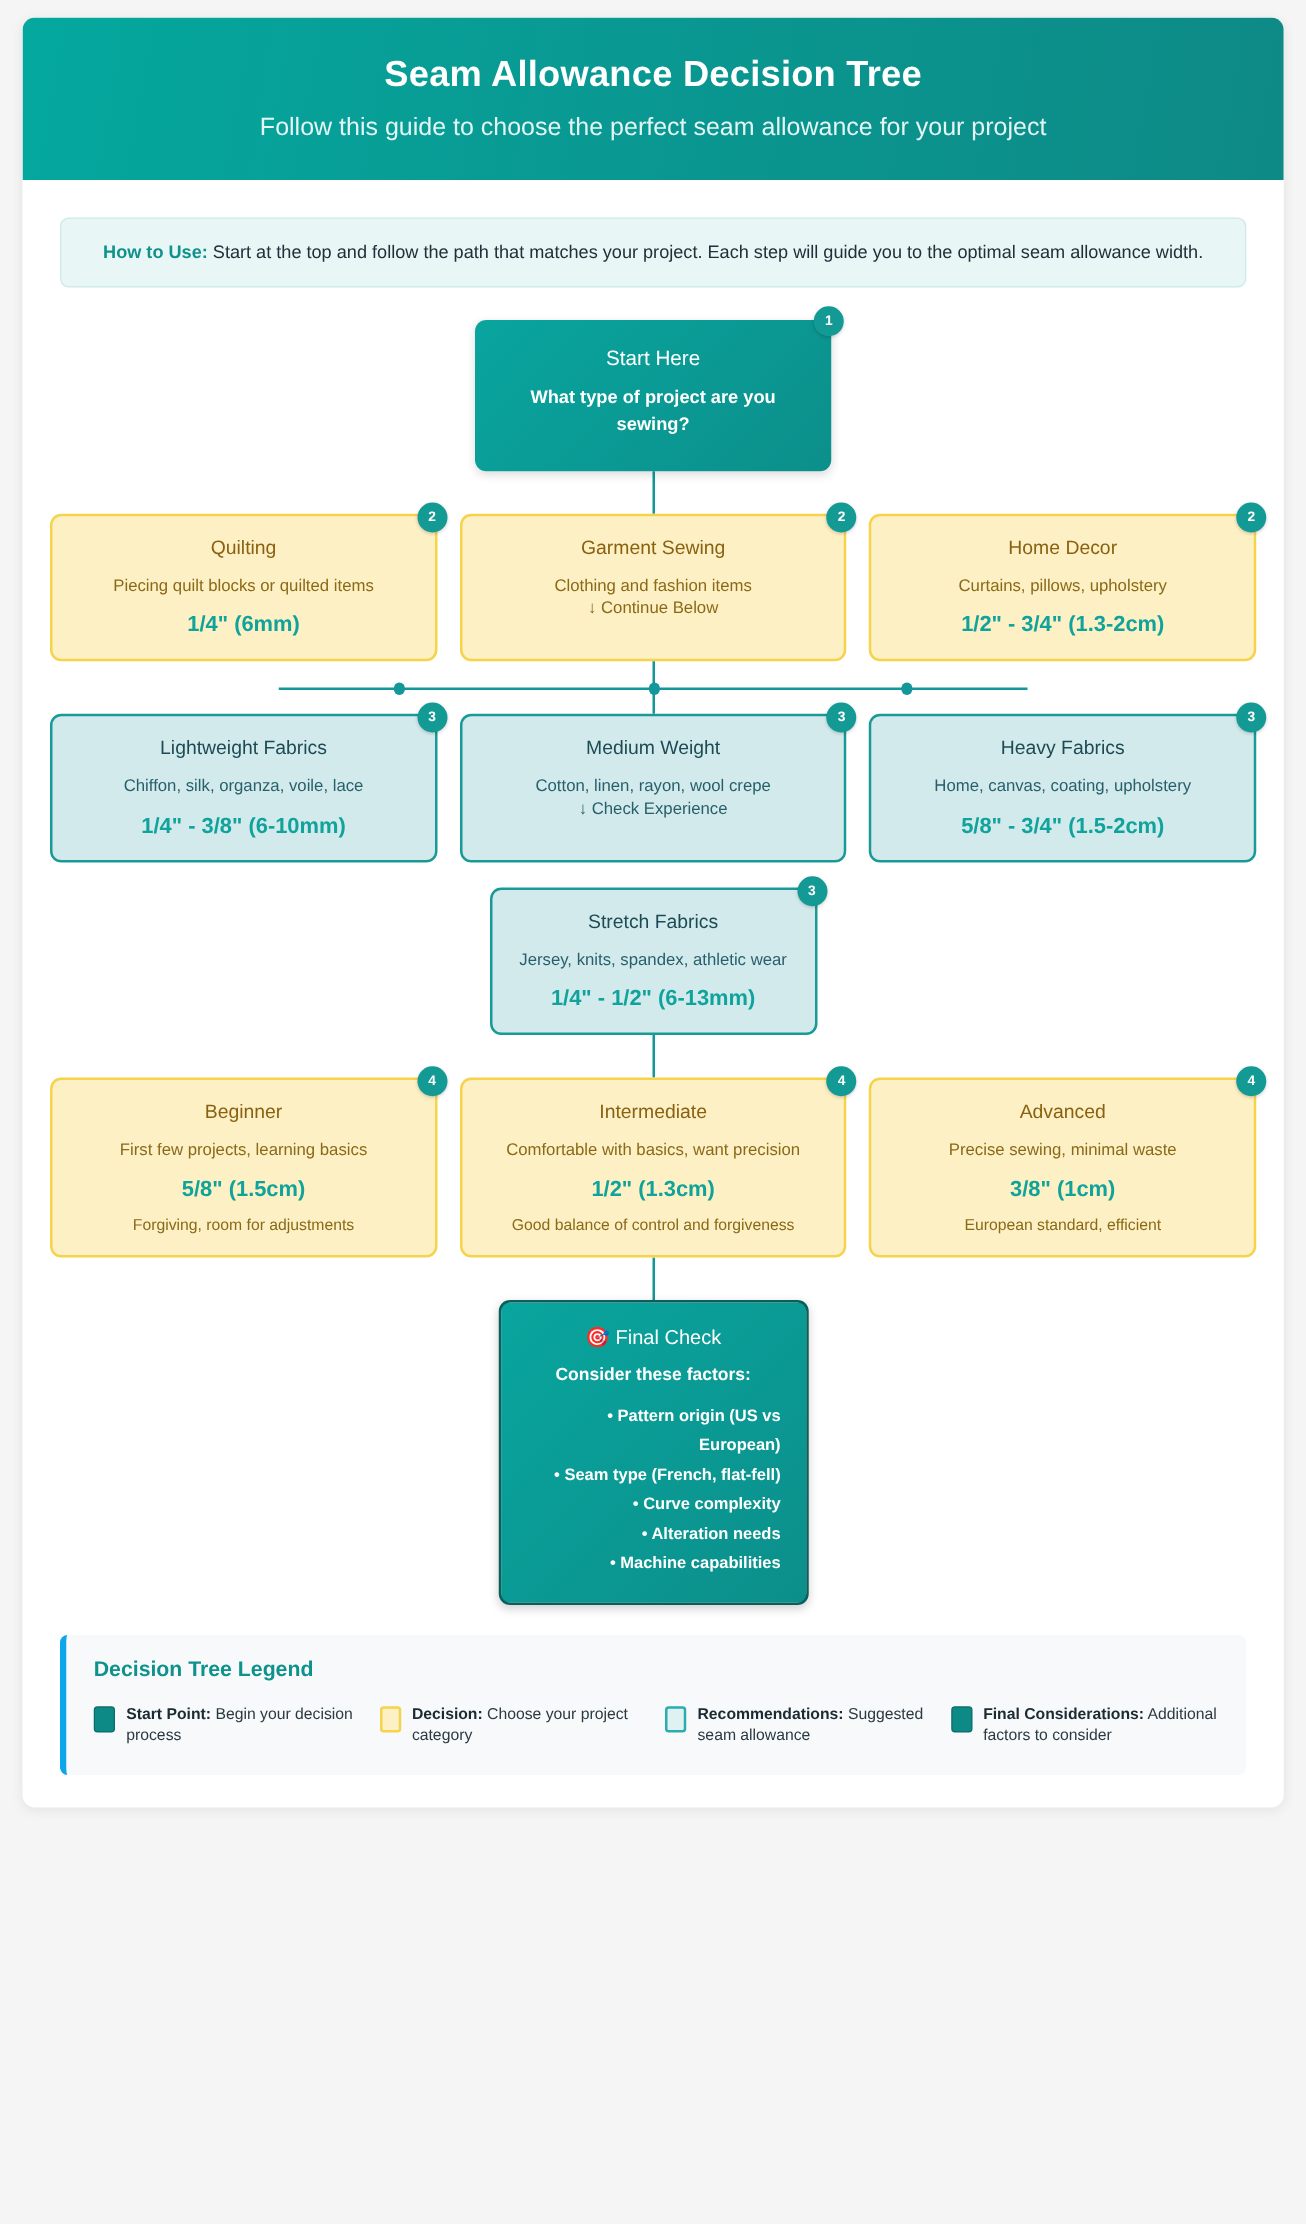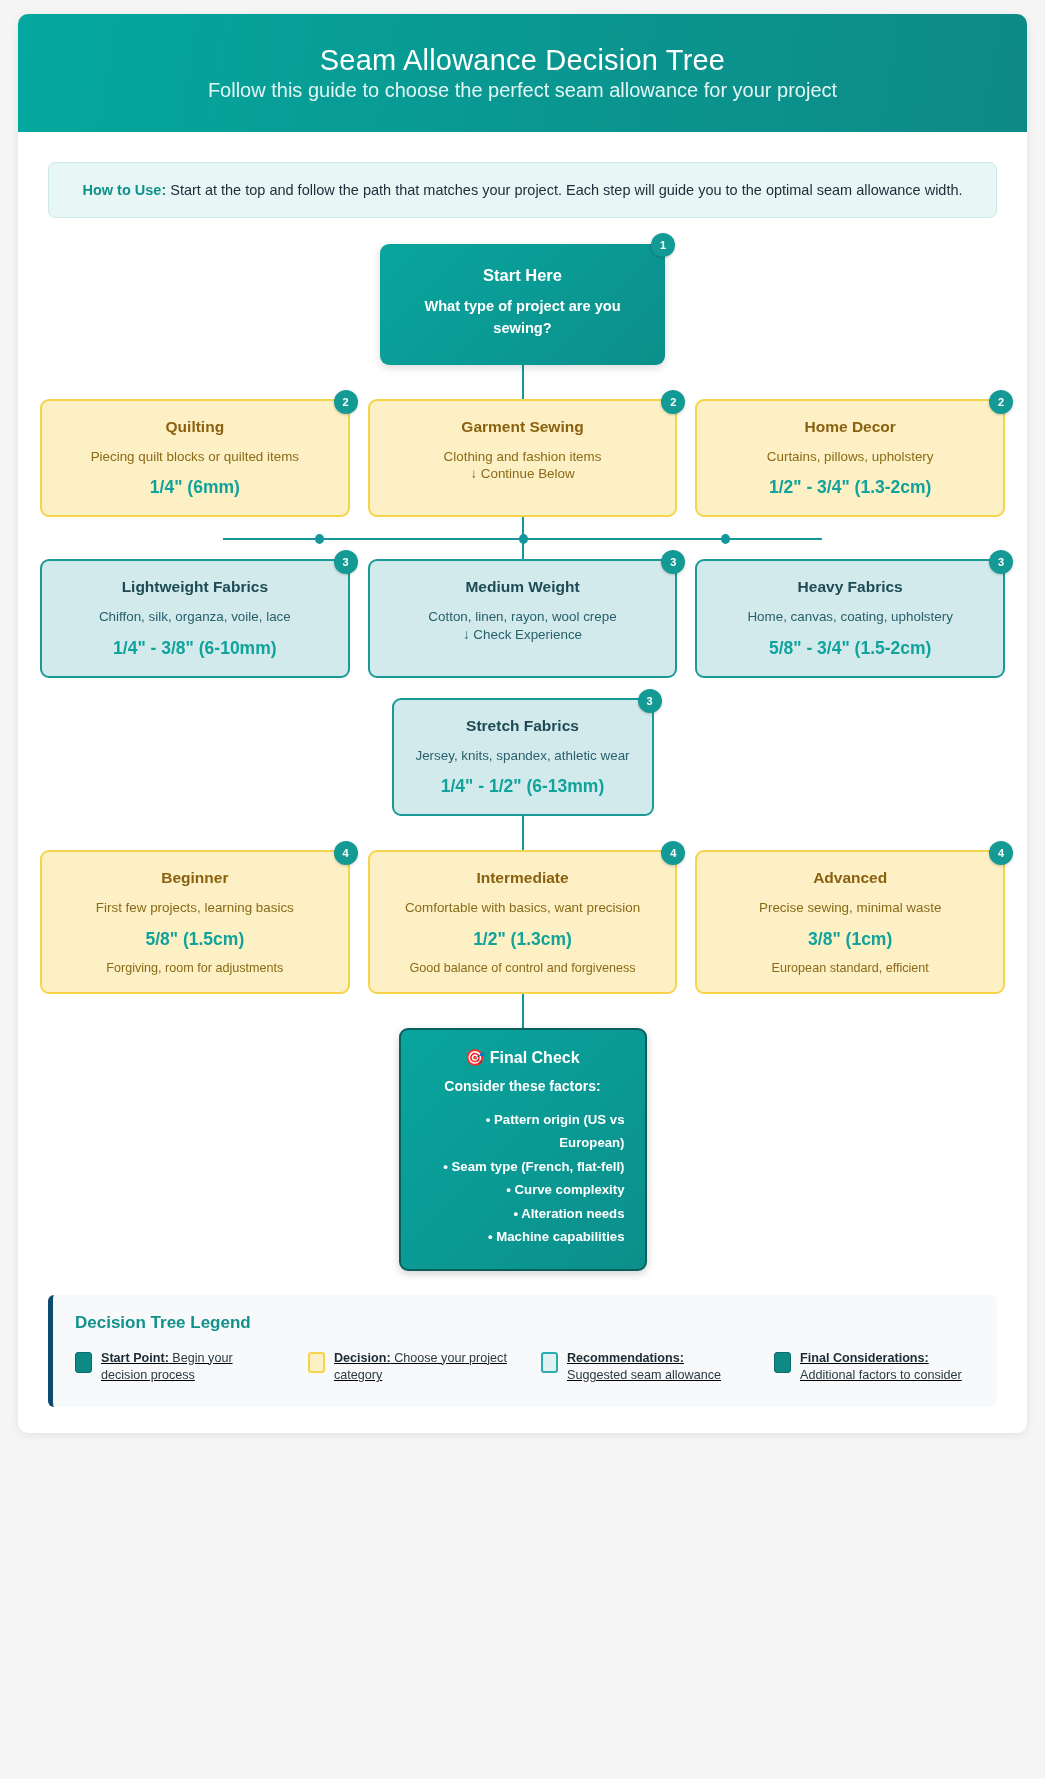--- a/index.html
+++ b/index.html
@@ -26,23 +26,23 @@
   }
   
   .header {
     background: linear-gradient(100deg, #04a89e 0%, #0a9690 55%, #0e8a86 100%);
     padding: 30px 20px 30px;
     text-align: center;
   }
   .header h1 {
     color: #ffffff;
     font-size: 29px;
-    font-weight: normal;
+    font-weight: bold;
     letter-spacing: .2px;
-    margin-bottom: 2px;
+    margin-bottom: 14px;
   }
   .header .sub {
     color: #e3f6f4;
     font-size: 20px;
     font-weight: normal;
   }
   
   .howto {
     margin: 30px 30px 0 30px;
     background: #e8f6f5;
@@ -77,21 +77,21 @@
     right: -10px;
     width: 24px; height: 24px;
     border-radius: 50%;
     background: #139a95;
     color: #fff;
     font-size: 11px;
     font-weight: bold;
     display: flex; align-items: center; justify-content: center;
     box-shadow: 0 1px 3px rgba(0,0,0,.2);
   }
-  .node .title { font-size: 15.5px; font-weight: bold; margin-bottom: 11px; }
+  .node .title { font-size: 15.5px; font-weight: normal; margin-bottom: 11px; }
   .node .desc  { font-size: 13.4px; line-height: 1.45; }
   .node .value { font-size: 17px; font-weight: bold; margin-top: 11px; }
   .node .note  { font-size: 12.6px; margin-top: 11px; }
   .node .cont  { font-size: 13.4px; }
 
   
   .node.start {
     background: linear-gradient(135deg, #09a59e 0%, #0c8f8b 100%);
     color: #fff;
     max-width: 285px;
@@ -169,26 +169,26 @@
     top: 17px;
     width: 9px; height: 10px;
     border-radius: 50%;
     background: #13979a;
   }
 
   
   .legend {
     margin: 24px 30px 8px;
     background: #f7f9fa;
-    border-left: 5px solid #0c4a6e;
+    border-left: 5px solid #0ea5e9;
     border-radius: 6px;
     padding: 18px 22px 22px;
   }
   .legend h2 { color: #10928c; font-size: 17px; font-weight: bold; margin-bottom: 17px; }
-  .legend-grid { display: flex; gap: 32px; text-decoration: underline; }
+  .legend-grid { display: flex; gap: 14px; }
   .legend-item { display: flex; gap: 9px; flex: 1 1 0; align-items: flex-start; }
   .swatch { width: 17px; height: 21px; border-radius: 3px; flex: none; margin-top: 2px; }
   .swatch.start { background: #0d8a86; border: 1px solid #0a6b68; }
   .swatch.question { background: #fdf0c4; border: 2px solid #f5d34a; }
   .swatch.recommend { background: #e0f1f2; border: 2px solid #2aacb0; }
   .swatch.final { background: #0d8a86; border: 1px solid #0a6b68; }
   .legend-text { font-size: 12.6px; color: #2b3a42; line-height: 1.42; }
   .legend-text b { color: #1c2b33; font-weight: bold; }
 </style>
 </head>

